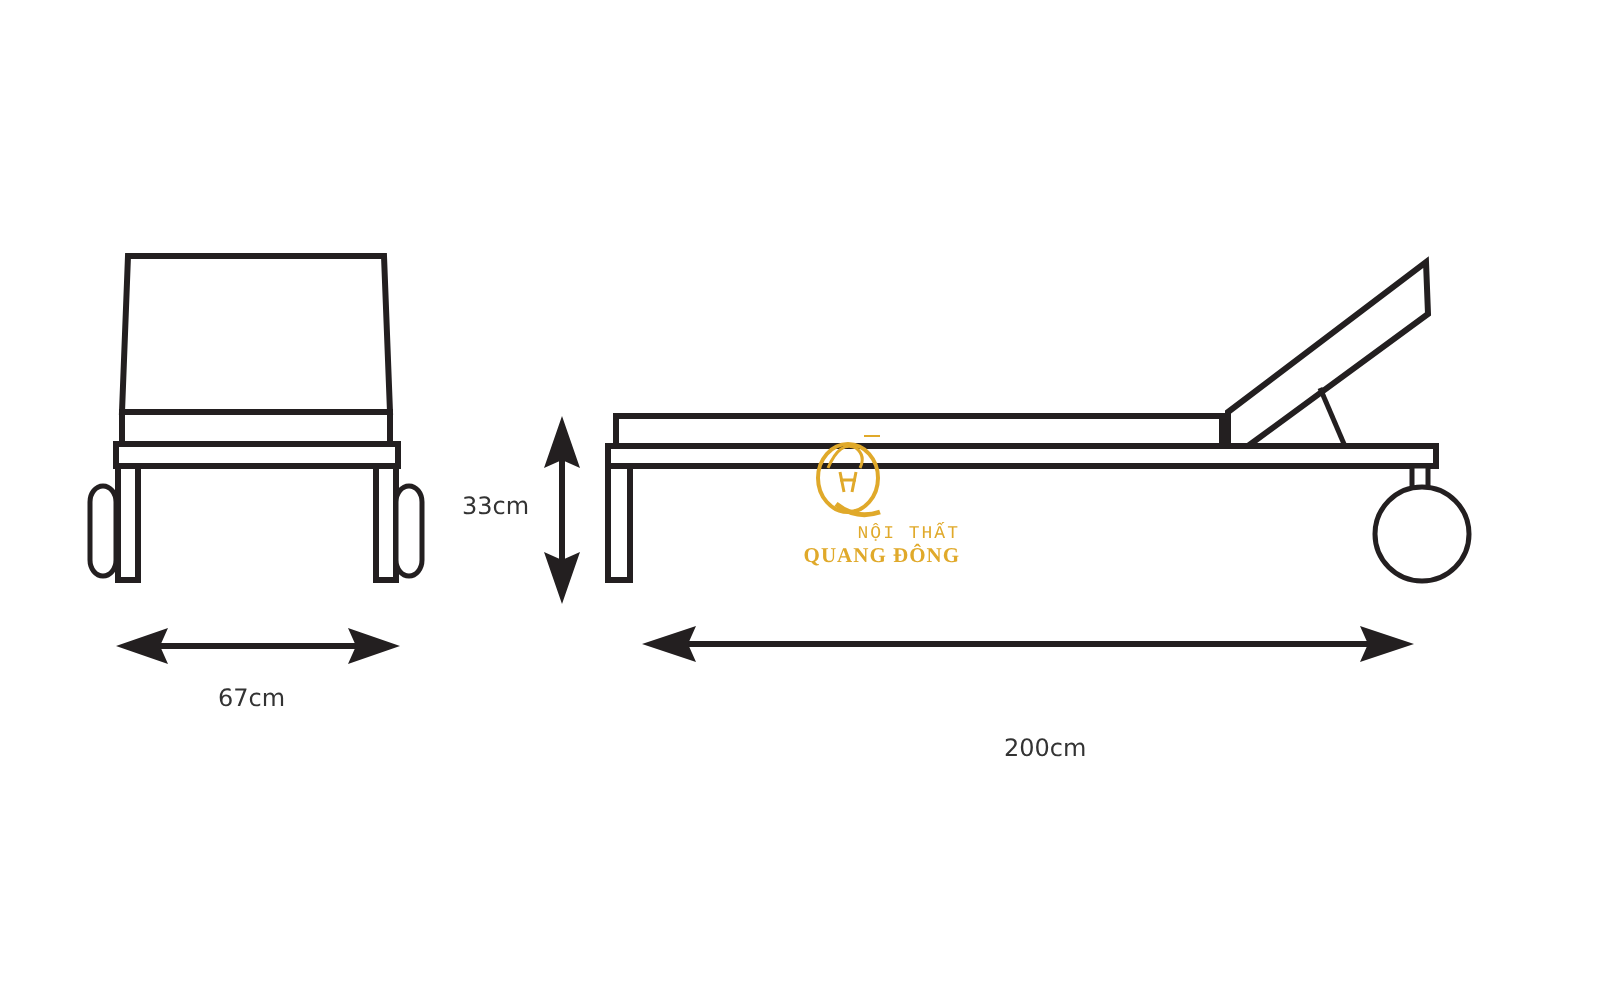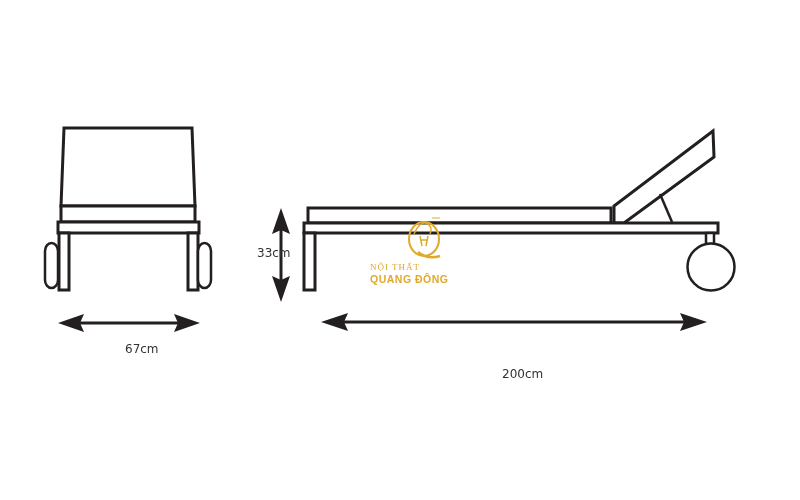--- a/index.html
+++ b/index.html
@@ -1,21 +1,21 @@
 <!DOCTYPE html>
 <html><head>
 <meta charset="utf-8">
 <style>
   html, body { margin: 0; padding: 0; background: #ffffff; }
   body { width: 800px; height: 500px; position: relative; overflow: hidden; font-family: "DejaVu Sans", sans-serif; }
   #canvas { position: absolute; left: 0; top: 0; }
   .dim-label { position: absolute; font-family: "DejaVu Sans", sans-serif; font-size: 12px; color: #333333; white-space: nowrap; }
   .logo { position: absolute; left: 370px; top: 212px; width: 110px; height: 80px; }
-  .logo-text-1 { position: absolute; left: 0; top: 50px; width: 110px; text-align: left; font-family: Liberation Serif, serif; font-size: 9px; color: #e0a92a; letter-spacing: 1px; }
-  .logo-text-2 { position: absolute; left: 0; top: 61px; width: 110px; text-align: left; font-family: Liberation Sans, sans-serif; font-size: 10.5px; font-weight: bold; color: #e0a92a; letter-spacing: 0.5px; }
+  .logo-text-1 { position: absolute; left: 0; top: 50px; width: 110px; text-align: right; font-family: Liberation Mono, monospace; font-size: 9px; color: #e0a92a; letter-spacing: 1px; }
+  .logo-text-2 { position: absolute; left: 0; top: 61px; width: 110px; text-align: right; font-family: Liberation Serif, serif; font-size: 10.5px; font-weight: bold; color: #e0a92a; letter-spacing: 0.5px; }
 </style>
 </head>
 <body>
 
 <svg id="canvas" width="800" height="500" viewBox="0 0 800 500">
 
   <g fill="none" stroke="#231f20" stroke-width="3">
 
     <polygon points="64,128 192,128 195,206 61,206" fill="#ffffff"></polygon>
 
@@ -59,22 +59,22 @@
     <circle cx="711" cy="267" r="23.5" fill="#ffffff" stroke-width="2.5"></circle>
   </g>
 
   <g>
     <line x1="334" y1="322" x2="694" y2="322" stroke="#231f20" stroke-width="3"></line>
     <polygon points="321,322 348,313 344,322 348,331" fill="#231f20"></polygon>
     <polygon points="707,322 680,313 684,322 680,331" fill="#231f20"></polygon>
   </g>
 </svg>
 
-<div class="dim-label" style="left:125px; top:342px;">67cm</div>
-<div class="dim-label" style="left:231px; top:246px;margin-left:26px;">33cm</div>
+<div class="dim-label" style="left:109px; top:342px;">67cm</div>
+<div class="dim-label" style="left:231px; top:246px;">33cm</div>
 <div class="dim-label" style="left:502px; top:341px;margin-top:26px;">200cm</div>
 
 <div class="logo">
   <svg width="110" height="50" viewBox="0 0 110 50" style="position:absolute;left:0;top:0;">
     <g fill="none" stroke="#e0a92a" stroke-width="2">
       <ellipse cx="54" cy="27" rx="15" ry="17"></ellipse>
       <path d="M44 22 Q50 8 58 12 Q63 16 60 22" stroke-width="1.5"></path>
       <path d="M50 24 L52 34 M58 24 L56 34 M50 28 L58 28" stroke-width="1.5"></path>
       <path d="M48 40 Q58 48 70 44" stroke-width="2.5"></path>
       <path d="M62 6 L70 6" stroke-width="1"></path>

